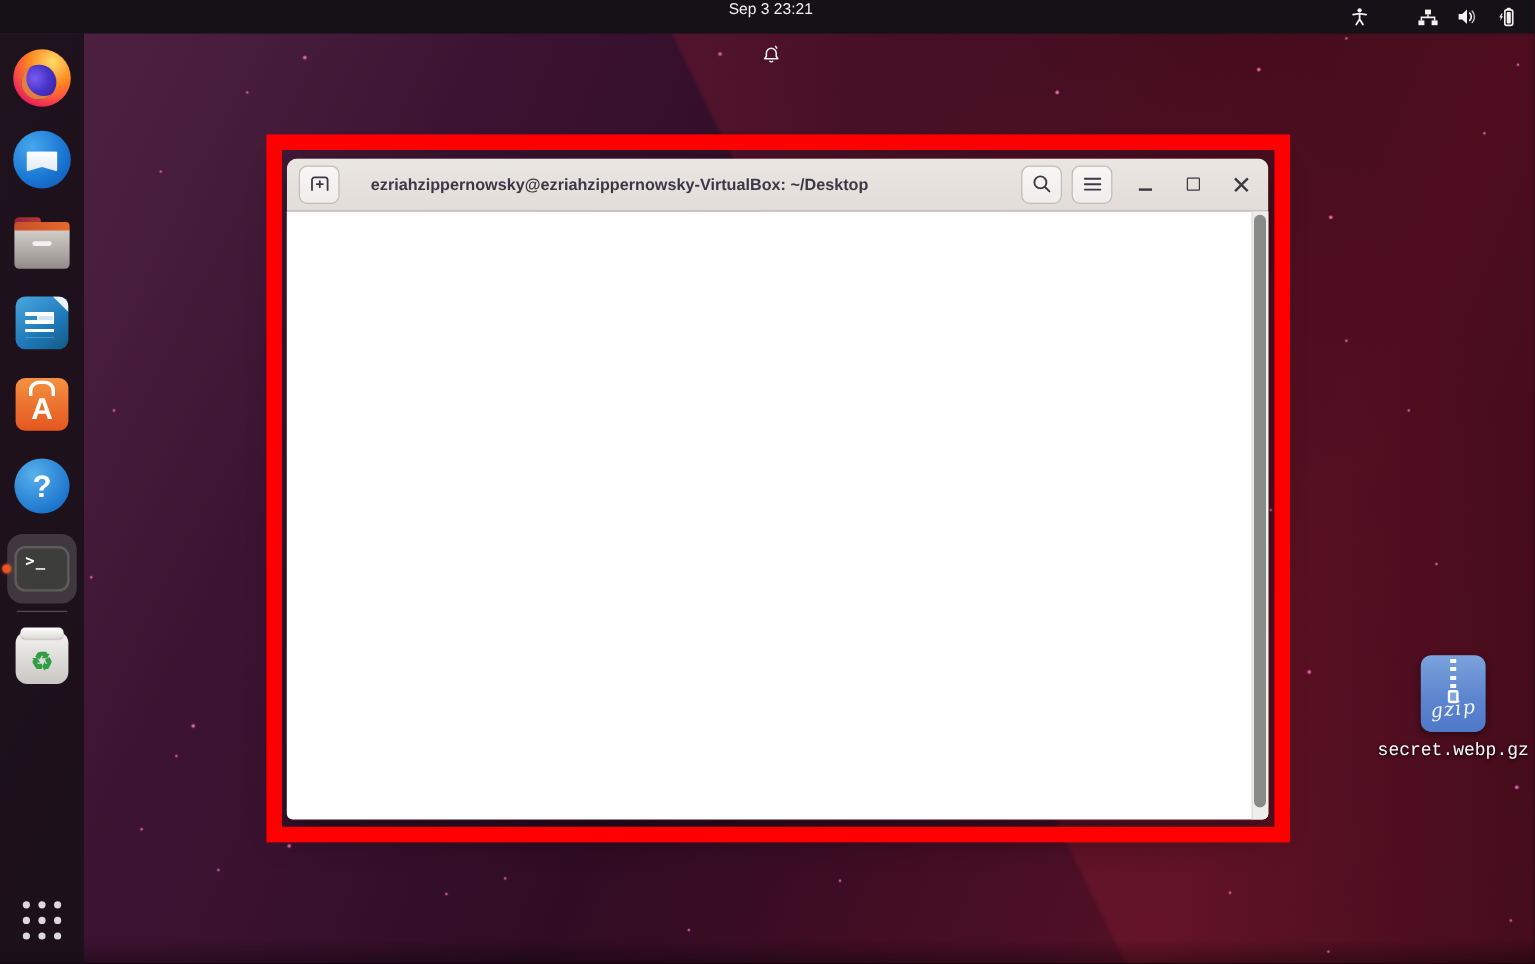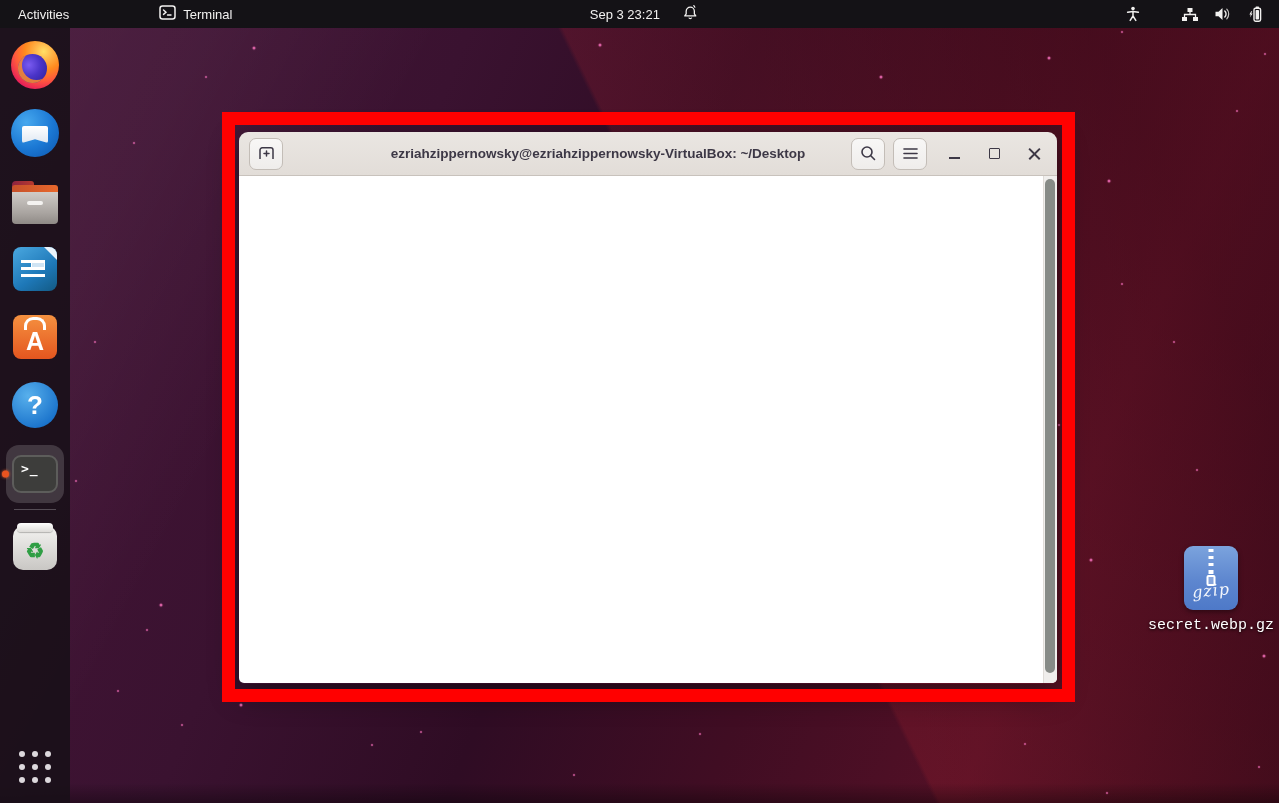--- a/index.html
+++ b/index.html
@@ -28,21 +28,21 @@
       1263px 655px 1px 0.5px, 1258px 766px 1px 0px, 1106px 792px 1px 0px, 699px 733px 1px 0px,
       420px 731px 1px 0px, 1024px 743px 1px 0px;
   }
 
   
   .topbar { position:absolute; left:0; top:0; width:1279px; height:28px; background:#141216;
     display:flex; align-items:center; color:#f2f1f0; font-size:13px; z-index:50; }
   .tb-left { display:flex; align-items:center; height:100%; }
   .tb-activities { background:none; border:none; color:#f2f1f0; font-size:13px; padding:0 18px; height:100%; cursor:pointer; font-family:inherit; }
   .tb-app { display:flex; align-items:center; gap:7px; padding:0 14px; height:100%; margin-left:58px; }
-  .tb-center { position:absolute; left:50%; top:0; transform:translateX(-46%); height:28px; display:flex; align-items:center; gap:22px; }
+  .tb-center { position:absolute; left:50%; top:0; transform:translateX(-46%); height:28px; display:flex; align-items:center; gap:22px;flex-direction:column; }
   .tb-clock { font-size:13px; }
   .tb-right { margin-left:auto; display:flex; align-items:center; height:100%; padding-right:14px; }
   .tb-right .sv { display:flex; align-items:center; }
   .gap-a11y { margin-right:40px; }
   .gap-sys { margin-right:15px; }
 
   
   .dock { position:absolute; left:0; top:28px; width:70px; height:775px; background:rgba(24,16,24,0.88);
     display:flex; flex-direction:column; align-items:center; padding-top:13px; z-index:40; }
   .dock-item { position:relative; width:70px; height:48px; margin-bottom:20px; display:flex; justify-content:center; align-items:center; cursor:pointer; }
@@ -98,22 +98,22 @@
   .highlight-rect { position:absolute; left:222px; top:112px; width:853px; height:590px;
     border:13px solid #ff0000; z-index:60; pointer-events:none; }
 
   
   .terminal-window { position:absolute; left:239px; top:132px; width:818px; height:552px; z-index:55;
     border-radius:9px 9px 5px 5px; box-shadow:0 10px 30px rgba(0,0,0,0.45); }
   .titlebar { height:44px; background:linear-gradient(#eae6e2, #e2ddd8); border-bottom:1px solid #c8c2bc;
     border-radius:9px 9px 0 0; display:flex; align-items:center; padding:0 10px; }
   .tbar-btn { width:34px; height:32px; border-radius:7px; background:linear-gradient(#f8f7f6,#efedeb);
     border:1px solid #c3bdb7; display:flex; justify-content:center; align-items:center; cursor:pointer; flex:none; }
-  .win-title { flex:1; text-align:center; font-size:13.5px; font-weight:bold; color:#3d3846;
-    white-space:nowrap; overflow:hidden; padding-left:26px;margin-left:36px; }
+  .win-title { flex:1; font-size:13.5px; font-weight:bold; color:#3d3846;
+    white-space:nowrap; overflow:hidden; padding-left:26px; }
   .tbar-btn + .tbar-btn { margin-left:8px; }
   .winctl { width:26px; height:26px; border:none; background:none; display:flex; justify-content:center; align-items:center; cursor:pointer; margin-left:14px; flex:none; }
   .min-glyph { width:11px; height:2px; background:#3d3846; margin-top:8px; }
   .max-glyph { width:11px; height:11px; border:1.5px solid #3d3846; border-radius:1px; }
   .close-glyph { position:relative; width:13px; height:13px; }
   .close-glyph::before, .close-glyph::after { content:''; position:absolute; left:-1px; top:5.5px; width:15px; height:1.8px; background:#3d3846; }
   .close-glyph::before { transform:rotate(45deg); }
   .close-glyph::after { transform:rotate(-45deg); }
 
   .terminal-body { position:relative; height:507px; background:#ffffff; border-radius:0 0 5px 5px;
@@ -149,33 +149,20 @@
 </head>
 <body>
 
 <div class="screen">
 
   <div class="wallpaper">
     <div class="stars"></div>
   </div>
 
   <div class="topbar">
-    <div class="tb-left">
-      <button class="tb-activities">Activities</button>
-      <div class="tb-app">
-        <span>
-          <svg width="17" height="15" viewBox="0 0 17 15">
-              <rect x="1" y="1" width="15" height="13" rx="2.5" fill="none" stroke="#f2f1f0" stroke-width="1.5"></rect>
-              <path d="M4.5 5 L7 7.2 L4.5 9.4" fill="none" stroke="#f2f1f0" stroke-width="1.4" stroke-linecap="round"></path>
-              <line x1="8.5" y1="10" x2="12" y2="10" stroke="#f2f1f0" stroke-width="1.4" stroke-linecap="round"></line>
-            </svg>
-        </span>
-        <span>Terminal</span>
-      </div>
-    </div>
     <div class="tb-center">
       <span class="tb-clock">Sep 3 23:21</span>
       <span>
         <svg width="16" height="17" viewBox="0 0 16 17">
             <path d="M8 3.2 a4.1 4.1 0 0 1 4.1 4.1 v2.6 l1.4 2 H2.5 l1.4 -2 V7.3 A4.1 4.1 0 0 1 8 3.2 z" fill="none" stroke="#f2f1f0" stroke-width="1.3" stroke-linejoin="round"></path>
             <path d="M6.6 13.6 a1.5 1.5 0 0 0 2.8 0" fill="none" stroke="#f2f1f0" stroke-width="1.2"></path>
             <line x1="11.6" y1="1.6" x2="12.6" y2="3.2" stroke="#f2f1f0" stroke-width="1.2" stroke-linecap="round"></line>
           </svg>
       </span>
     </div>

